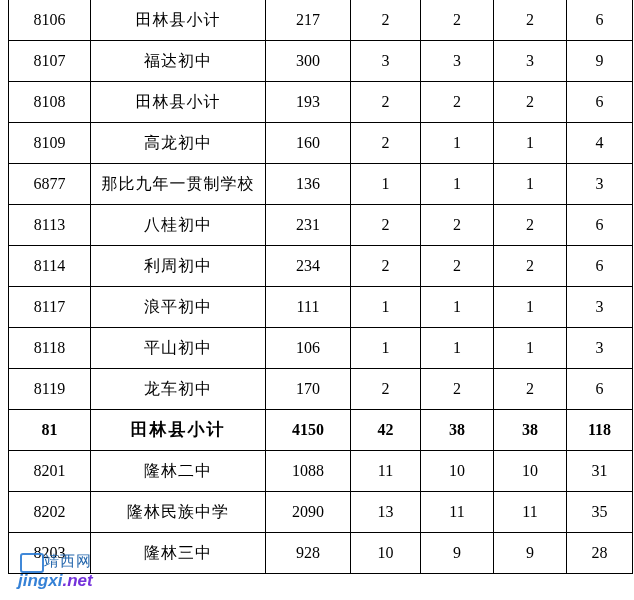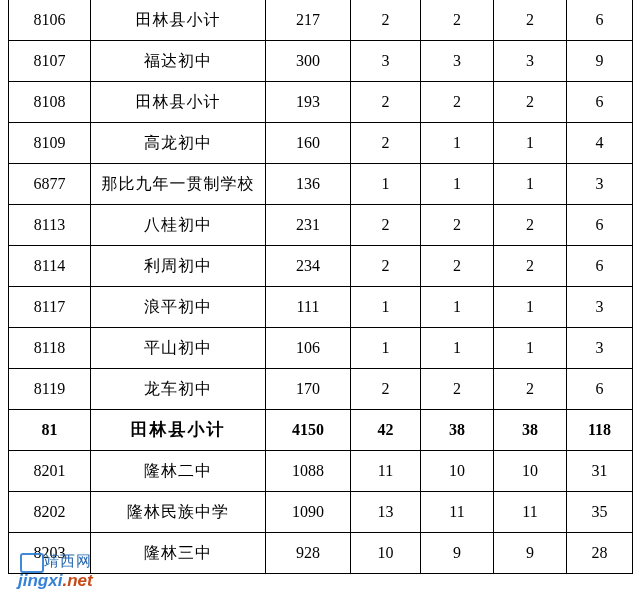--- a/index.html
+++ b/index.html
@@ -76,21 +76,21 @@
     position: absolute;
     left: 0px;
     top: 19px;
     font-size: 17px;
     font-style: italic;
     font-family: "Liberation Sans", sans-serif;
     color: #2b7bd4;
     font-weight: bold;
     opacity: 0.95;
   }
-  .wm-sub .dotnet { color: #c2410c; }
+  .wm-sub .dotnet { color: #6d28d9; }
   .wm-mark {
     position: absolute;
     left: 2px;
     top: 1px;
     width: 20px;
     height: 16px;
     border: 2px solid #2b7bd4;
     border-radius: 3px;
     opacity: 0.9;
   }
@@ -214,21 +214,21 @@
           <td class="name">隆林二中</td>
           <td>1088</td>
           <td>11</td>
           <td>10</td>
           <td>10</td>
           <td>31</td>
         </tr>
         <tr>
           <td>8202</td>
           <td class="name">隆林民族中学</td>
-          <td>1090</td>
+          <td>2090</td>
           <td>13</td>
           <td>11</td>
           <td>11</td>
           <td>35</td>
         </tr>
         <tr>
           <td>8203</td>
           <td class="name">隆林三中</td>
           <td>928</td>
           <td>10</td>

